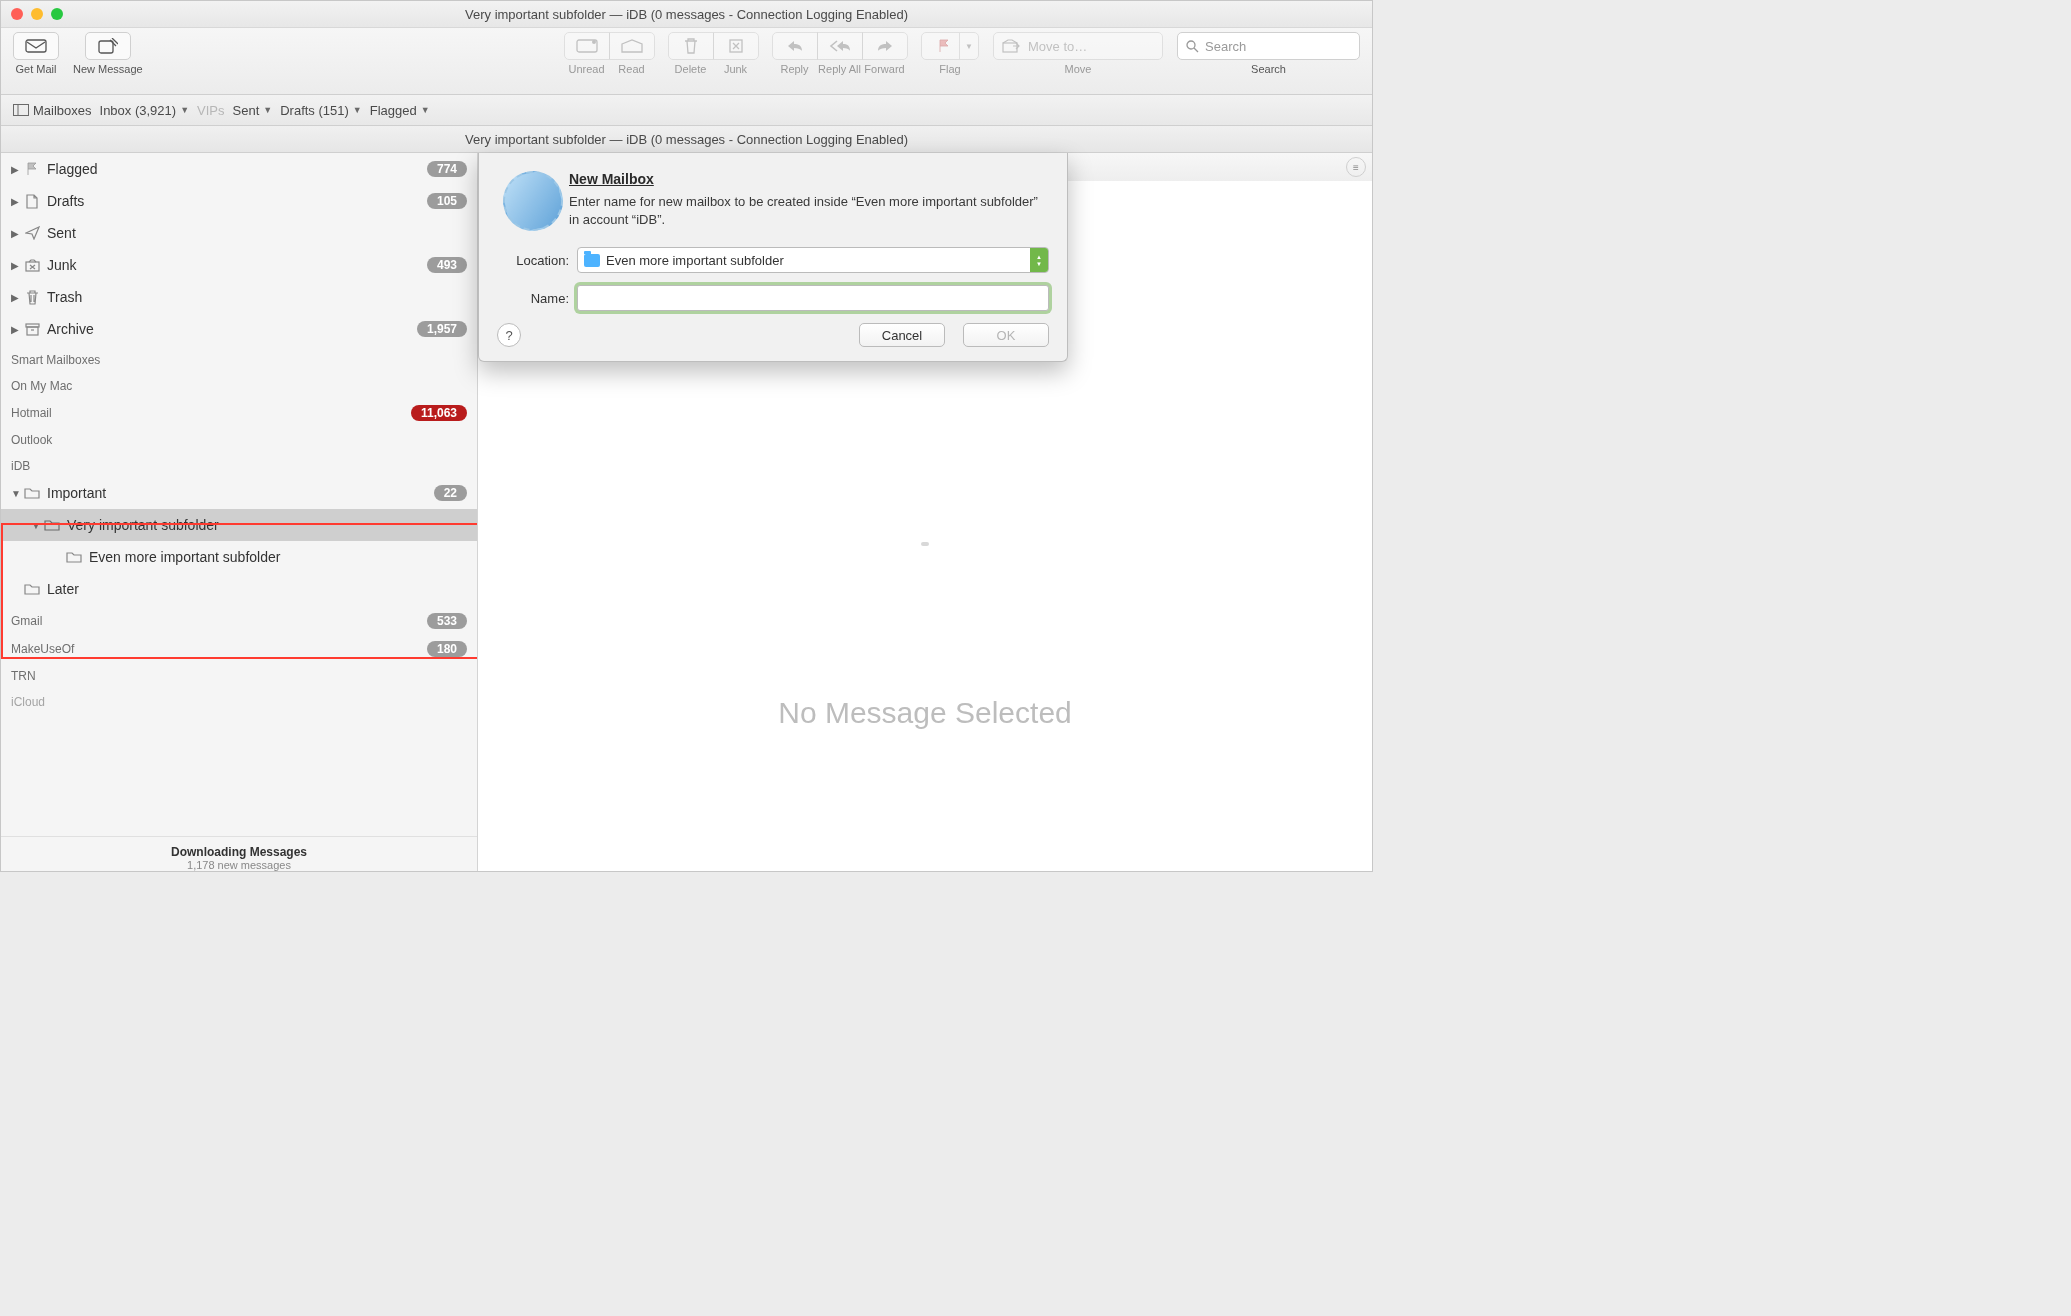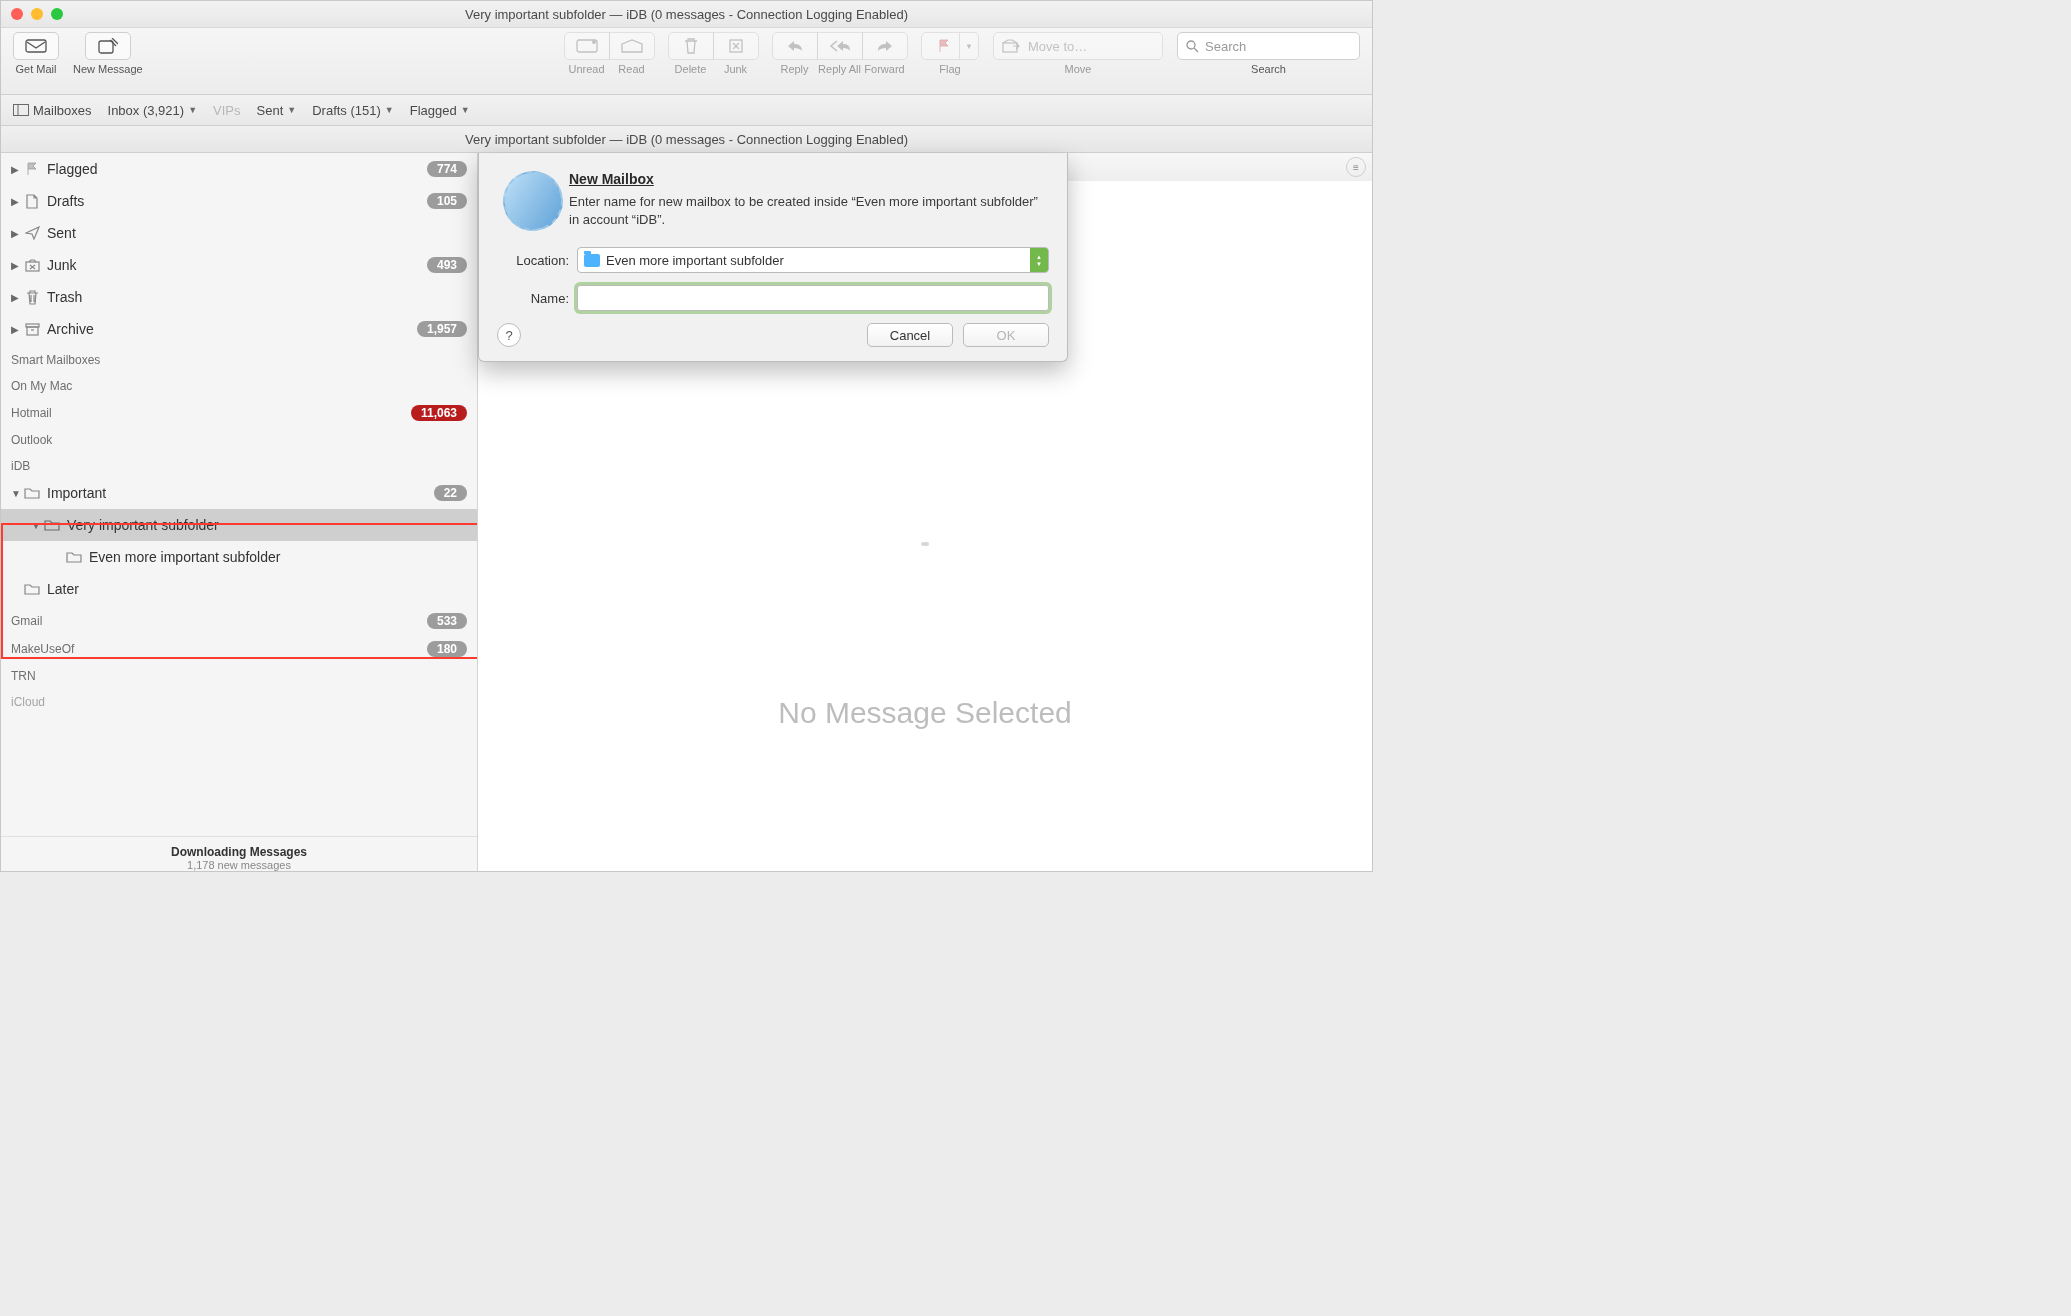--- a/index.html
+++ b/index.html
@@ -25,21 +25,21 @@
 .seg .tbtn:last-child .ic{border-radius:0 5px 5px 0;}
 .seg .tbtn{margin-right:0;}
 .flagbtn .ic{width:56px;position:relative;}
 .flagbtn .ic .split{position:absolute;right:0;top:0;bottom:0;width:18px;border-left:1px solid #d0d0d0;display:flex;align-items:center;justify-content:center;}
 .movebtn .ic{width:160px;justify-content:flex-start;padding-left:8px;}
 .searchbox{width:165px;height:26px;border:1px solid #d0d0d0;border-radius:5px;background:#fff;display:flex;align-items:center;padding:0 8px;margin-top:0;color:#9a9a9a;}
 .searchcol{display:flex;flex-direction:column;align-items:center;}
 .searchcol .lbl{font-size:11px;color:#555;margin-top:3px;}
 
 
-.favbar{height:30px;background:linear-gradient(#f2f2f2,#e8e8e8);border-bottom:1px solid #cfcfcf;display:flex;align-items:center;padding:0 12px;gap:16px;font-size:13px;color:#4a4a4a;text-align:right;}
+.favbar{height:30px;background:linear-gradient(#f2f2f2,#e8e8e8);border-bottom:1px solid #cfcfcf;display:flex;align-items:center;padding:0 12px;gap:8px;font-size:13px;color:#4a4a4a;text-align:right;}
 .favitem{display:flex;align-items:center;gap:4px;}
 .favitem .chev{font-size:9px;color:#6a6a6a;}
 .favitem.dim{color:#b7b7b7;}
 
 
 .infobar{height:26px;background:linear-gradient(#f0f0f0,#e6e6e6);border-bottom:1px solid #cfcfcf;display:flex;align-items:center;justify-content:center;font-size:13px;color:#4a4a4a;}
 
 
 .body{display:flex;height:calc(100% - 26px - 62px - 30px - 26px);position:relative;}
 
@@ -79,21 +79,21 @@
 .locsel{flex:1;height:24px;border:1px solid #bbb;border-radius:4px;display:flex;align-items:center;background:#fff;overflow:hidden;}
 .locsel .folico{width:16px;height:13px;margin:0 6px;background:#4db3ff;border-radius:2px;position:relative;}
 .locsel .folico:before{content:"";position:absolute;top:-3px;left:0;width:7px;height:3px;background:#4db3ff;border-radius:1px 1px 0 0;}
 .locsel .seltxt{flex:1;font-size:13px;color:#333;}
 .locsel .selbtn{width:18px;height:24px;background:#72b84a;display:flex;flex-direction:column;align-items:center;justify-content:center;gap:1px;}
 .locsel .selbtn span{font-size:6px;color:#fff;line-height:1;}
 .namein{flex:1;height:24px;border:1px solid #bbb;border-radius:3px;box-shadow:0 0 0 3px rgba(140,193,115,0.65);background:#fff;padding:0 4px;font-size:13px;}
 .dlgbtns{display:flex;align-items:center;margin-top:4px;}
 .helpbtn{width:22px;height:22px;border:1px solid #bbb;border-radius:50%;display:flex;align-items:center;justify-content:center;font-size:13px;color:#555;background:#fff;}
 .dlgbtns .sp{flex:1;}
-.dbtn{height:24px;min-width:86px;border:1px solid #bbb;border-radius:5px;background:linear-gradient(#fff,#f2f2f2);font-size:13px;color:#333;margin-left:10px;padding:0 6px;}
+.dbtn{height:24px;min-width:86px;border:1px solid #bbb;border-radius:5px;background:linear-gradient(#fff,#f2f2f2);font-size:13px;color:#333;margin-left:18px;padding:0 6px;}
 .dbtn:disabled{color:#b5b5b5;}
 
 svg{display:block;}
 </style>
 </head>
 <body>
 
 <div class="window">
 
   <div class="titlebar">

